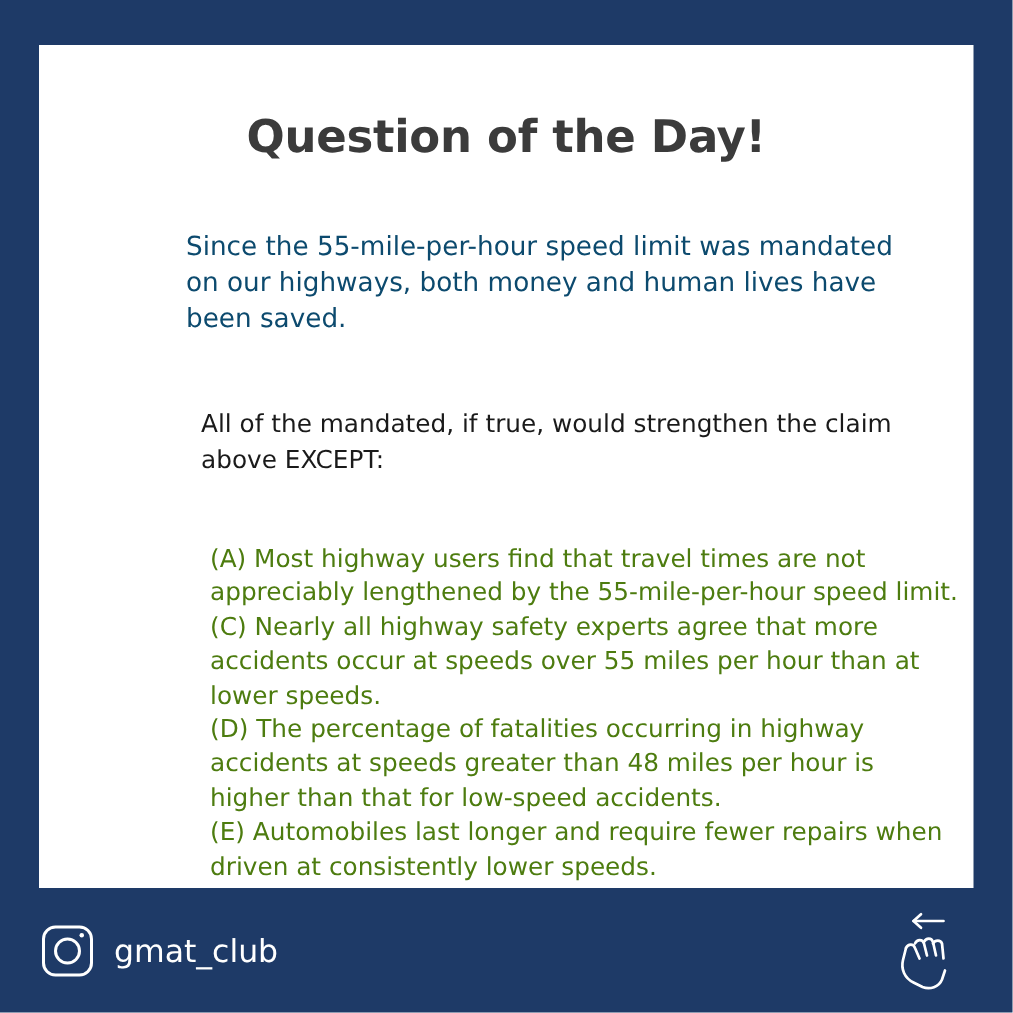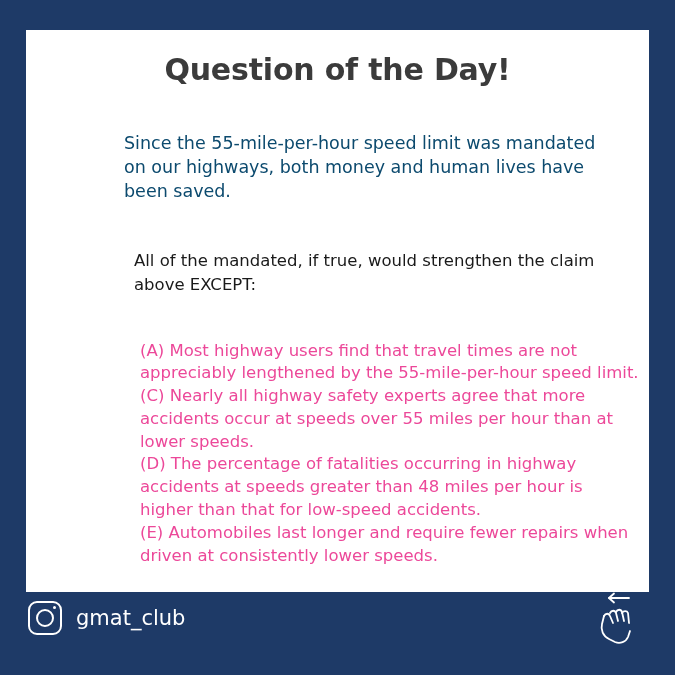--- a/index.html
+++ b/index.html
@@ -20,21 +20,21 @@
     background: #1e3a67;
     padding: 26px 26px 0 26px;
   }
   .card {
     position: absolute;
     left: 26px;
     top: 30px;
     width: 623px;
     height: 562px;
     background: #ffffff;
-    padding: 10px 18px 12px 18px;
+    padding: 32px 18px 12px 18px;
     overflow: hidden;
   }
   .title {
     text-align: center;
     font-size: 30px;
     font-weight: bold;
     color: #3b3b3b;
     letter-spacing: -0.2px;
     margin: 12px 0 0 0;
     font-family: "DejaVu Sans", sans-serif;
@@ -53,30 +53,30 @@
     font-size: 16.5px;
     line-height: 1.4;
     color: #1a1a1a;
     font-family: "DejaVu Sans", sans-serif;
   }
   .choices {
     margin: 44px 0 0 96px;
     width: 500px;
     font-size: 16.5px;
     line-height: 1.38;
-    color: #ec4899;
+    color: #4d7c0f;
     font-family: "DejaVu Sans", sans-serif;
   }
   .choice {
     margin: 0 0 0 0;
   }
   .footer {
     position: absolute;
     left: 0;
-    bottom: 16px;
+    bottom: 0;
     width: 675px;
     height: 83px;
     display: flex;
     align-items: center;
     padding: 0 28px;
   }
   .ig-icon {
     width: 34px;
     height: 34px;
     border: 2.6px solid #ffffff;

